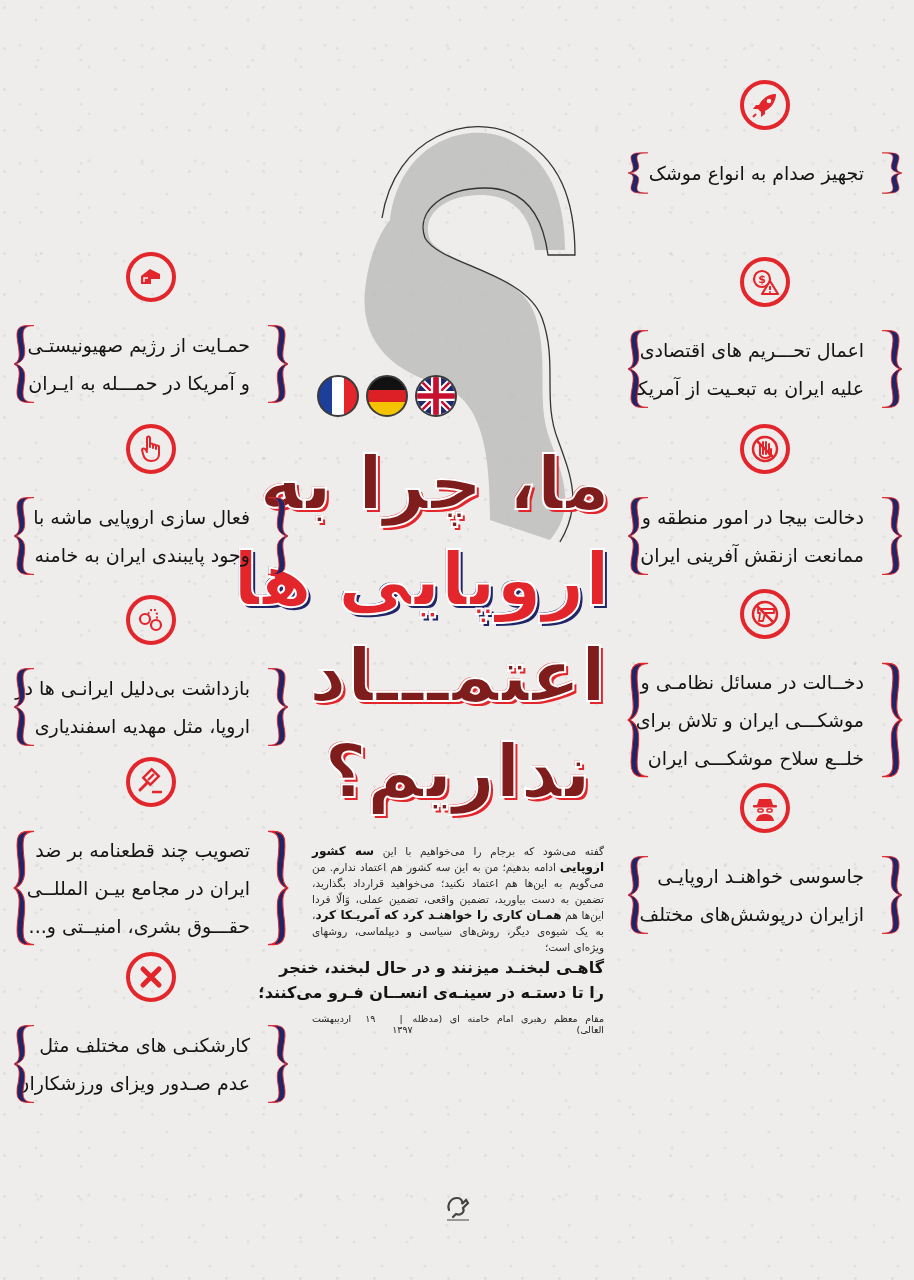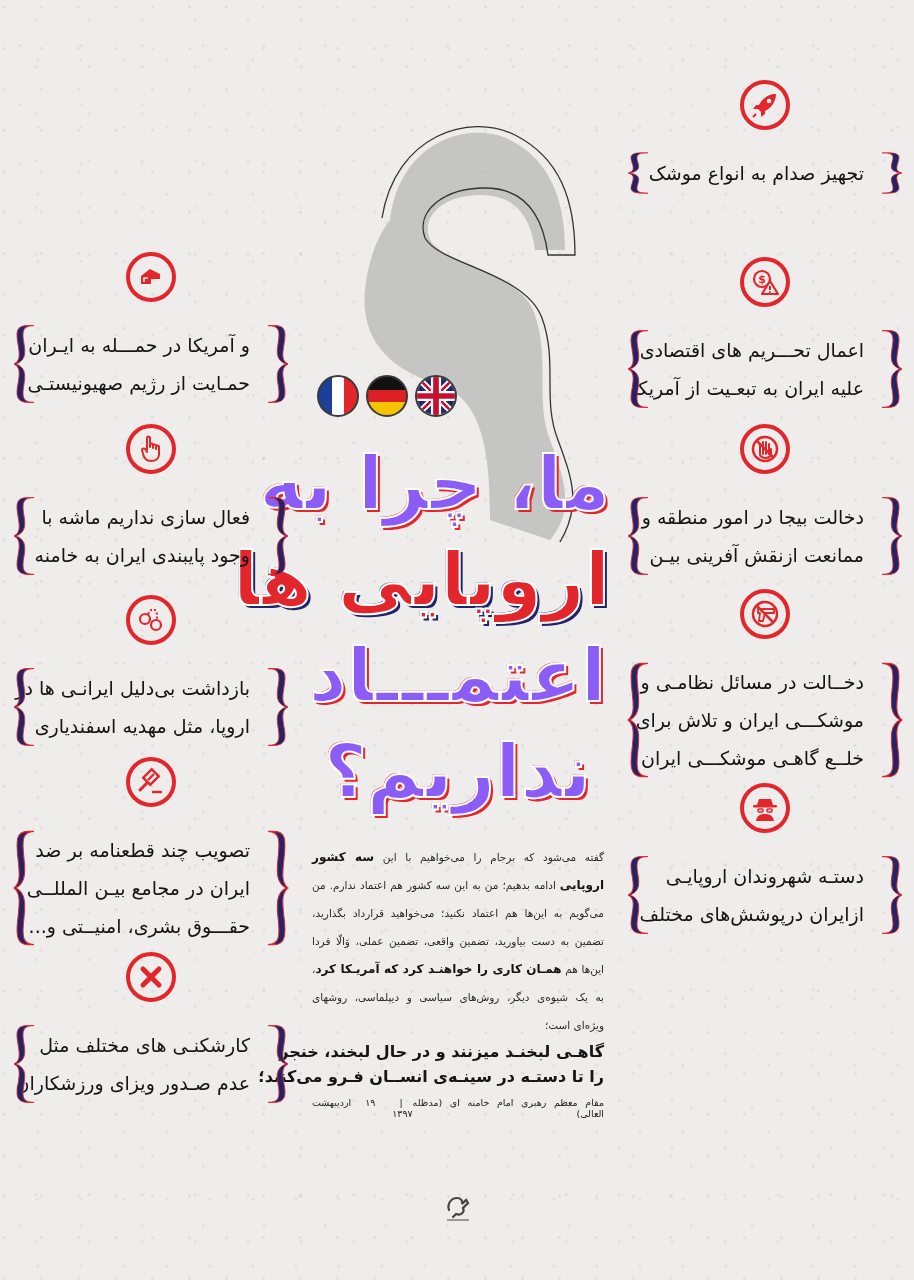--- a/index.html
+++ b/index.html
@@ -64,37 +64,37 @@
   }
 
   
   .title {
     position: absolute; left: 305px; top: 435px; width: 305px;
     direction: rtl; text-align: center;
     font-family: "DejaVu Sans", sans-serif; font-weight: bold;
   }
   .title .t {
     display: block; font-size: 74px; line-height: 96px; letter-spacing: 2px;
-    color: #8b5cf6;
+    color: #7f1d1d;
     -webkit-text-stroke: 2px #ffffff;
     text-shadow: 3px 3px 0 #e3262b, -1px -1px 0 #e3262b;
     white-space: nowrap;
   }
   .title .t.red {
     color: #e3262b;
     -webkit-text-stroke: 2px #ffffff;
     text-shadow: 3px 3px 0 #1f2566, -1px -1px 0 #1f2566;
   }
 
   
   .quote {
     position: absolute; left: 312px; top: 843px; width: 292px;
     direction: rtl; text-align: justify; color: #2a2a2a;
   }
-  .quote p { font-size: 10.5px; line-height: 28px; }
+  .quote p { font-size: 10.5px; line-height: 16px; }
   .quote b { font-weight: bold; font-size: 12px; color: #151515; }
   .quote .big {
     display: block; font-weight: bold; font-size: 16px; line-height: 25px;
     color: #151515; white-space: nowrap; text-align: right;
   }
   .quote .source {
     display: flex; justify-content: space-between; font-size: 9.5px;
     margin-top: 8px; color: #222;
   }
   .quote .source .sep { margin: 0 10px; }
@@ -213,21 +213,21 @@
           <svg viewBox="0 0 26 100" preserveAspectRatio="none">
             <path d="M4 2 C16 2 16 10 14 25 C12 40 14 46 22 50 C14 54 12 60 14 75 C16 90 16 98 4 98 L10 98 C22 98 22 88 20 75 C18 60 18 54 24 50 C18 46 18 40 20 25 C22 10 22 2 10 2 Z" fill="#1f2566" stroke="#e3262b" stroke-width="1"></path>
           </svg>
         </div>
       <div class="brace left">
           <svg viewBox="0 0 26 100" preserveAspectRatio="none">
             <path d="M4 2 C16 2 16 10 14 25 C12 40 14 46 22 50 C14 54 12 60 14 75 C16 90 16 98 4 98 L10 98 C22 98 22 88 20 75 C18 60 18 54 24 50 C18 46 18 40 20 25 C22 10 22 2 10 2 Z" fill="#1f2566" stroke="#e3262b" stroke-width="1"></path>
           </svg>
         </div>
       <span class="line">دخالت بیجا در امور منطقه و</span>
-      <span class="line">ممانعت ازنقش آفرینی بیـن</span>
+      <span class="line">ممانعت ازنقش آفرینی ایران</span>
     </div>
   </div>
 
   <div class="item" id="r4">
     <div class="icon-wrap">
       <svg viewBox="0 0 30 30">
           <circle cx="15" cy="15" r="12" fill="none" stroke="#e3262b" stroke-width="2.5"></circle>
           <path d="M8 10 L24 10 L24 14 L15 14 L13 22 L9 22 L10 14 L8 14 Z" fill="none" stroke="#e3262b" stroke-width="1.8" stroke-linejoin="round"></path>
           <path d="M6 6 L24 24" stroke="#e3262b" stroke-width="2.5"></path>
         </svg>
@@ -238,21 +238,21 @@
             <path d="M4 2 C16 2 16 10 14 25 C12 40 14 46 22 50 C14 54 12 60 14 75 C16 90 16 98 4 98 L10 98 C22 98 22 88 20 75 C18 60 18 54 24 50 C18 46 18 40 20 25 C22 10 22 2 10 2 Z" fill="#1f2566" stroke="#e3262b" stroke-width="1"></path>
           </svg>
         </div>
       <div class="brace left">
           <svg viewBox="0 0 26 100" preserveAspectRatio="none">
             <path d="M4 2 C16 2 16 10 14 25 C12 40 14 46 22 50 C14 54 12 60 14 75 C16 90 16 98 4 98 L10 98 C22 98 22 88 20 75 C18 60 18 54 24 50 C18 46 18 40 20 25 C22 10 22 2 10 2 Z" fill="#1f2566" stroke="#e3262b" stroke-width="1"></path>
           </svg>
         </div>
       <span class="line">دخــالت در مسائل نظامـی و</span>
       <span class="line">موشکـــی ایران و تلاش برای</span>
-      <span class="line">خلــع گاهـی موشکـــی ایران</span>
+      <span class="line">خلــع سلاح موشکـــی ایران</span>
     </div>
   </div>
 
   <div class="item" id="r5">
     <div class="icon-wrap">
       <svg viewBox="0 0 30 30">
           <path d="M9 6 L21 6 L23 12 L7 12 Z" fill="#e3262b"></path>
           <rect x="3" y="12" width="24" height="2.5" rx="1" fill="#e3262b"></rect>
           <rect x="8" y="16" width="5" height="3" rx="1" fill="none" stroke="#e3262b" stroke-width="1.6"></rect>
           <rect x="17" y="16" width="5" height="3" rx="1" fill="none" stroke="#e3262b" stroke-width="1.6"></rect>
@@ -263,21 +263,21 @@
       <div class="brace right">
           <svg viewBox="0 0 26 100" preserveAspectRatio="none">
             <path d="M4 2 C16 2 16 10 14 25 C12 40 14 46 22 50 C14 54 12 60 14 75 C16 90 16 98 4 98 L10 98 C22 98 22 88 20 75 C18 60 18 54 24 50 C18 46 18 40 20 25 C22 10 22 2 10 2 Z" fill="#1f2566" stroke="#e3262b" stroke-width="1"></path>
           </svg>
         </div>
       <div class="brace left">
           <svg viewBox="0 0 26 100" preserveAspectRatio="none">
             <path d="M4 2 C16 2 16 10 14 25 C12 40 14 46 22 50 C14 54 12 60 14 75 C16 90 16 98 4 98 L10 98 C22 98 22 88 20 75 C18 60 18 54 24 50 C18 46 18 40 20 25 C22 10 22 2 10 2 Z" fill="#1f2566" stroke="#e3262b" stroke-width="1"></path>
           </svg>
         </div>
-      <span class="line">دستـه شهروندان اروپایـی</span>
+      <span class="line">جاسوسی خواهنـد اروپایـی</span>
       <span class="line">ازایران درپوشش‌های مختلف</span>
     </div>
   </div>
 
   <div class="item" id="l1">
     <div class="icon-wrap">
       <svg viewBox="0 0 30 30">
           <path d="M5 22 L5 14 L14 7 L24 12 L24 17 L15 17 L15 22 Z" fill="#e3262b"></path>
           <path d="M8 20 L8 16 L12 16 M16 20 L16 18 L20 18" stroke="#eeedec" stroke-width="1.5" fill="none"></path>
         </svg>
@@ -286,43 +286,43 @@
       <div class="brace right">
           <svg viewBox="0 0 26 100" preserveAspectRatio="none">
             <path d="M4 2 C16 2 16 10 14 25 C12 40 14 46 22 50 C14 54 12 60 14 75 C16 90 16 98 4 98 L10 98 C22 98 22 88 20 75 C18 60 18 54 24 50 C18 46 18 40 20 25 C22 10 22 2 10 2 Z" fill="#1f2566" stroke="#e3262b" stroke-width="1"></path>
           </svg>
         </div>
       <div class="brace left">
           <svg viewBox="0 0 26 100" preserveAspectRatio="none">
             <path d="M4 2 C16 2 16 10 14 25 C12 40 14 46 22 50 C14 54 12 60 14 75 C16 90 16 98 4 98 L10 98 C22 98 22 88 20 75 C18 60 18 54 24 50 C18 46 18 40 20 25 C22 10 22 2 10 2 Z" fill="#1f2566" stroke="#e3262b" stroke-width="1"></path>
           </svg>
         </div>
+      <span class="line">حمـایت از رژیم صهیونیستـی</span>
       <span class="line">و آمریکا در حمـــله به ایـران</span>
-      <span class="line">حمـایت از رژیم صهیونیستـی</span>
     </div>
   </div>
 
   <div class="item" id="l2">
     <div class="icon-wrap">
       <svg viewBox="0 0 30 30">
           <path d="M11 4 L11 16 M11 4 C11 2 14 2 14 4 L14 13 M14 11 C14 9 17 9 17 11 L17 14 M17 12 C17 10 20 10 20 12 L20 15 M20 13 C20 11 23 11 23 13 L23 20 C23 25 19 27 15 27 C11 27 8 24 7 20 L6 16 C6 14 9 14 10 16 L11 18" stroke="#e3262b" stroke-width="2" fill="none" stroke-linecap="round" stroke-linejoin="round"></path>
         </svg>
     </div>
     <div class="body">
       <div class="brace right">
           <svg viewBox="0 0 26 100" preserveAspectRatio="none">
             <path d="M4 2 C16 2 16 10 14 25 C12 40 14 46 22 50 C14 54 12 60 14 75 C16 90 16 98 4 98 L10 98 C22 98 22 88 20 75 C18 60 18 54 24 50 C18 46 18 40 20 25 C22 10 22 2 10 2 Z" fill="#1f2566" stroke="#e3262b" stroke-width="1"></path>
           </svg>
         </div>
       <div class="brace left">
           <svg viewBox="0 0 26 100" preserveAspectRatio="none">
             <path d="M4 2 C16 2 16 10 14 25 C12 40 14 46 22 50 C14 54 12 60 14 75 C16 90 16 98 4 98 L10 98 C22 98 22 88 20 75 C18 60 18 54 24 50 C18 46 18 40 20 25 C22 10 22 2 10 2 Z" fill="#1f2566" stroke="#e3262b" stroke-width="1"></path>
           </svg>
         </div>
-      <span class="line">فعال سازی نداریم ماشه با</span>
+      <span class="line">فعال سازی اروپایی ماشه با</span>
       <span class="line">وجود پایبندی ایران به خامنه</span>
     </div>
   </div>
 
   <div class="item" id="l3">
     <div class="icon-wrap">
       <svg viewBox="0 0 30 30">
           <circle cx="9" cy="14" r="5" fill="none" stroke="#e3262b" stroke-width="2.2"></circle>
           <circle cx="20" cy="20" r="5" fill="none" stroke="#e3262b" stroke-width="2.2"></circle>
           <path d="M12 9 L15 5 L19 5 L21 9 L21 14" stroke="#e3262b" stroke-width="2" stroke-dasharray="2 2" fill="none"></path>

